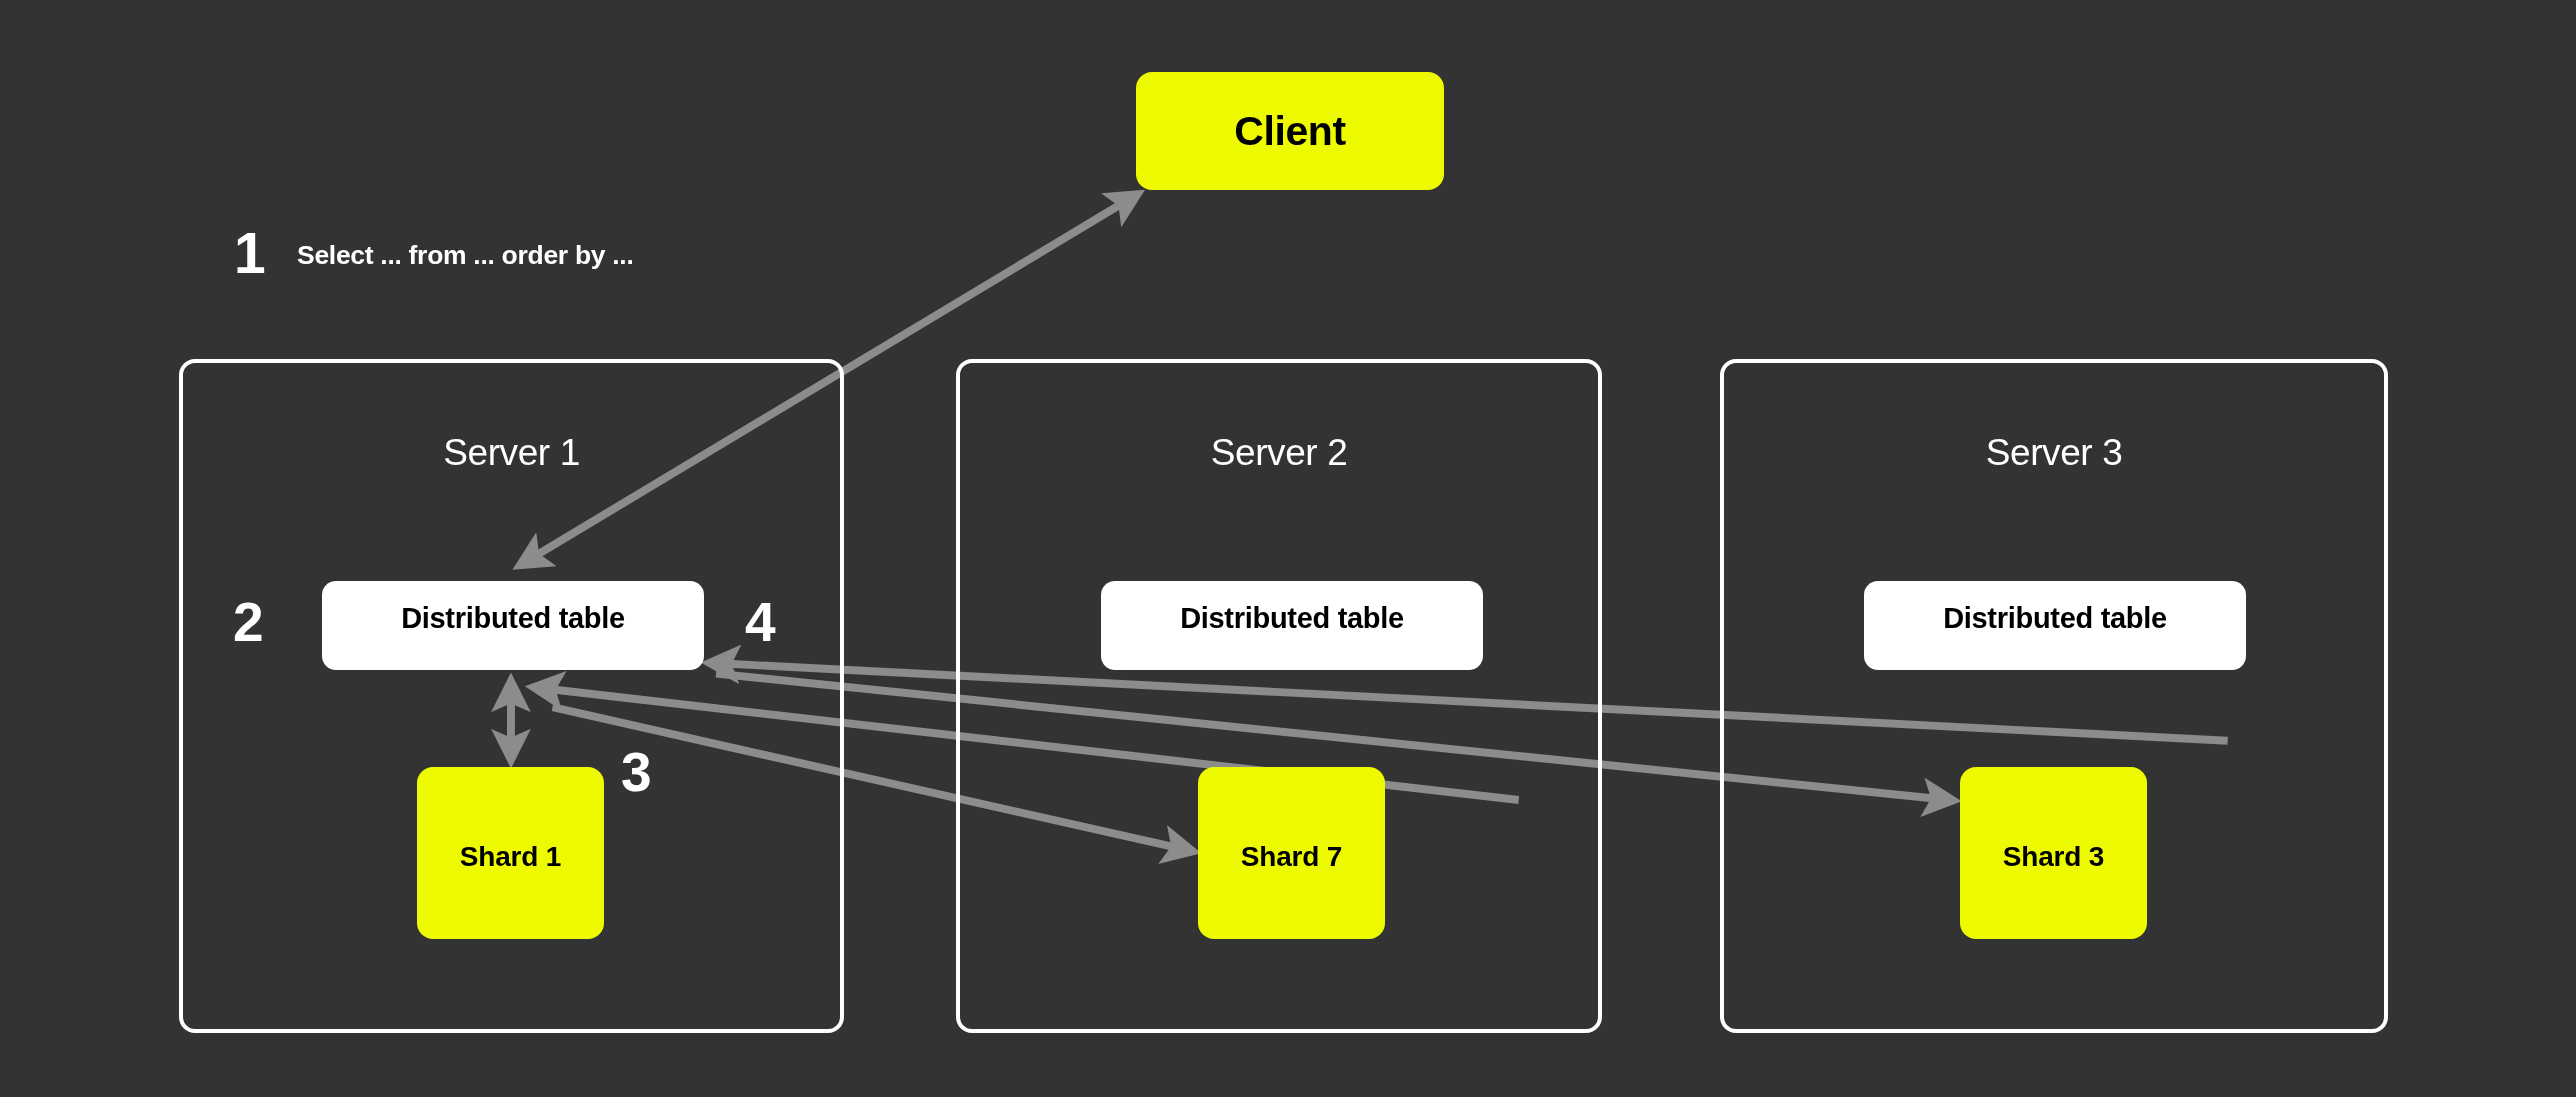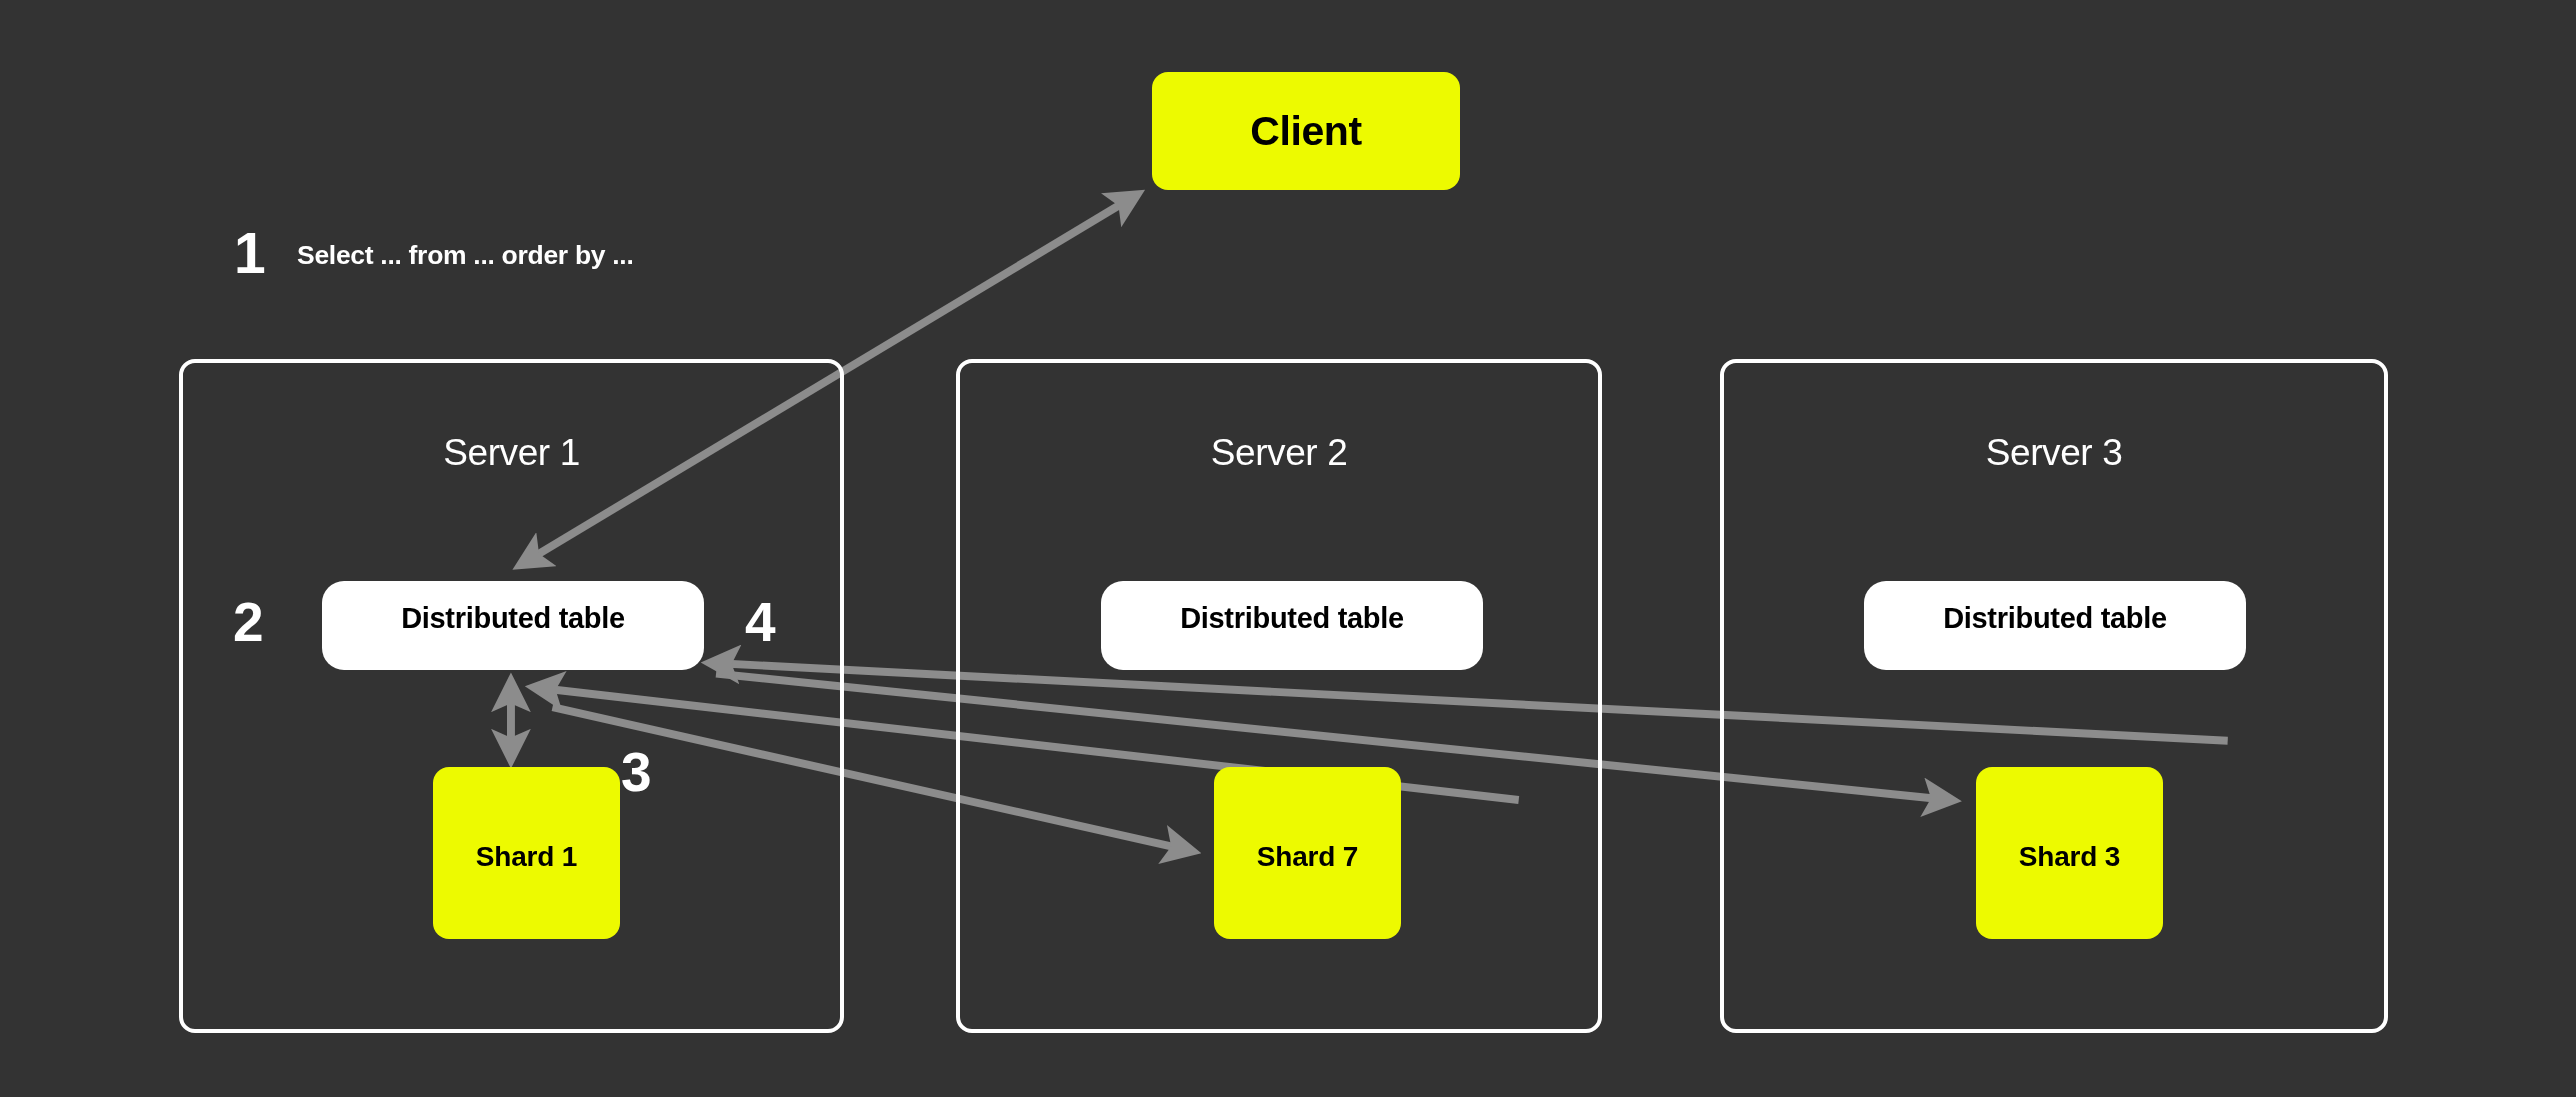--- a/index.html
+++ b/index.html
@@ -29,21 +29,20 @@
   
   .node-yellow {
     position: absolute;
     background: #EDFA00;
     color: #000000;
     display: flex;
     align-items: center;
     justify-content: center;
     font-weight: bold;
     box-sizing: border-box;
-    margin-left: 16px;
   }
   #client-box {
     left: 1136px;
     top: 72px;
     width: 308px;
     height: 118px;
     border-radius: 16px;
     font-size: 41px;
     font-weight: 600;
     letter-spacing: -0.4px;
@@ -84,21 +83,21 @@
     font-size: 37px;
     font-weight: 400;
     letter-spacing: -0.4px;
   }
 
   
   .dist-table {
     position: absolute;
     background: #FFFFFF;
     color: #000000;
-    border-radius: 22px;
+    border-radius: 14px;
     display: flex;
     align-items: center;
     justify-content: center;
     font-size: 29px;
     font-weight: bold;
     letter-spacing: -0.3px;
     box-sizing: border-box;
     padding-bottom: 15px;
   }
   #dist-table-1 { left: 322px;  top: 581px; width: 382px; height: 89px; }

